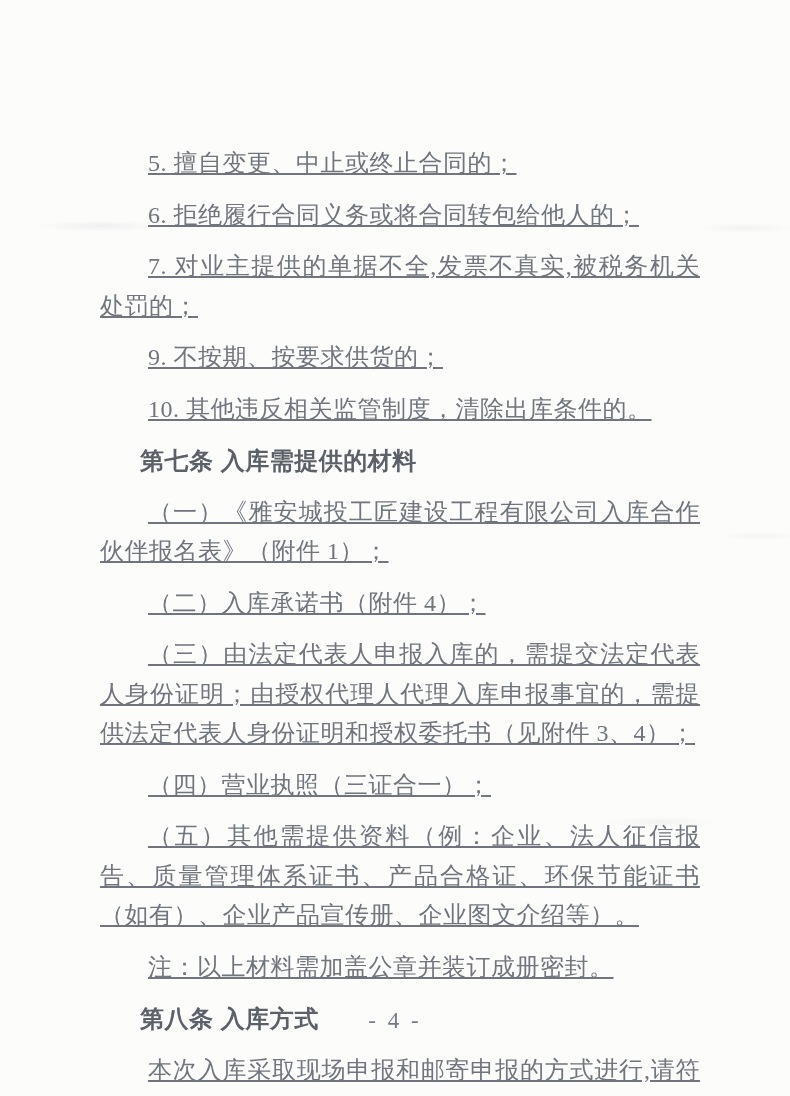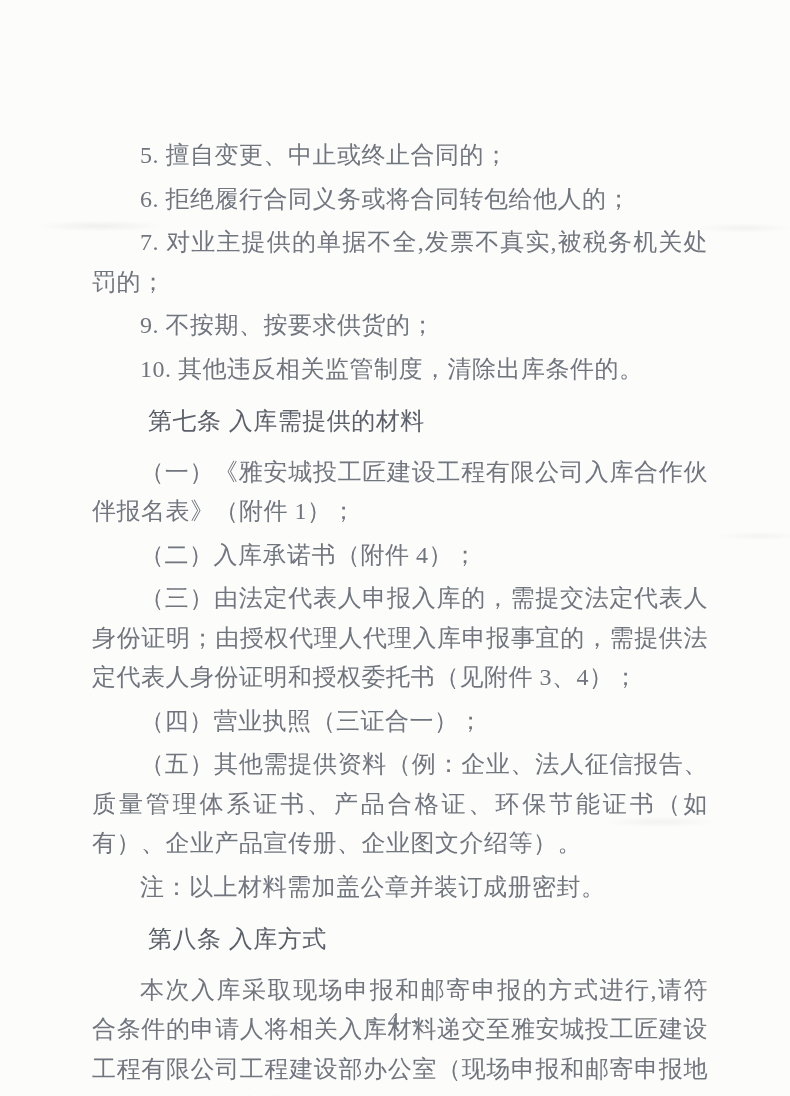--- a/index.html
+++ b/index.html
@@ -26,28 +26,29 @@
     top: 132px;
     left: 88px;
     right: 78px;
     color: #70757e;
     font-size: 24px;
     line-height: 39.5px;
     letter-spacing: 0.5px;
     text-align: justify;
   }
   .para, .li {
+    margin: 12px;
+    text-indent: 2em;
+    text-decoration: underline;
+  }
+  .heading {
     margin: 4px;
     text-indent: 2em;
-  }
-  .heading {
-    margin: 12px;
-    text-indent: 2em;
     font-family: "Liberation Sans", "DejaVu Sans", sans-serif;
-    font-weight: normal;
+    font-weight: bold;
     color: #5b6069;
     letter-spacing: 0.5px;
   }
   .footer {
     position: absolute;
     top: 1008px;
     left: 0;
     width: 100%;
     text-align: center;
     color: #767b84;

